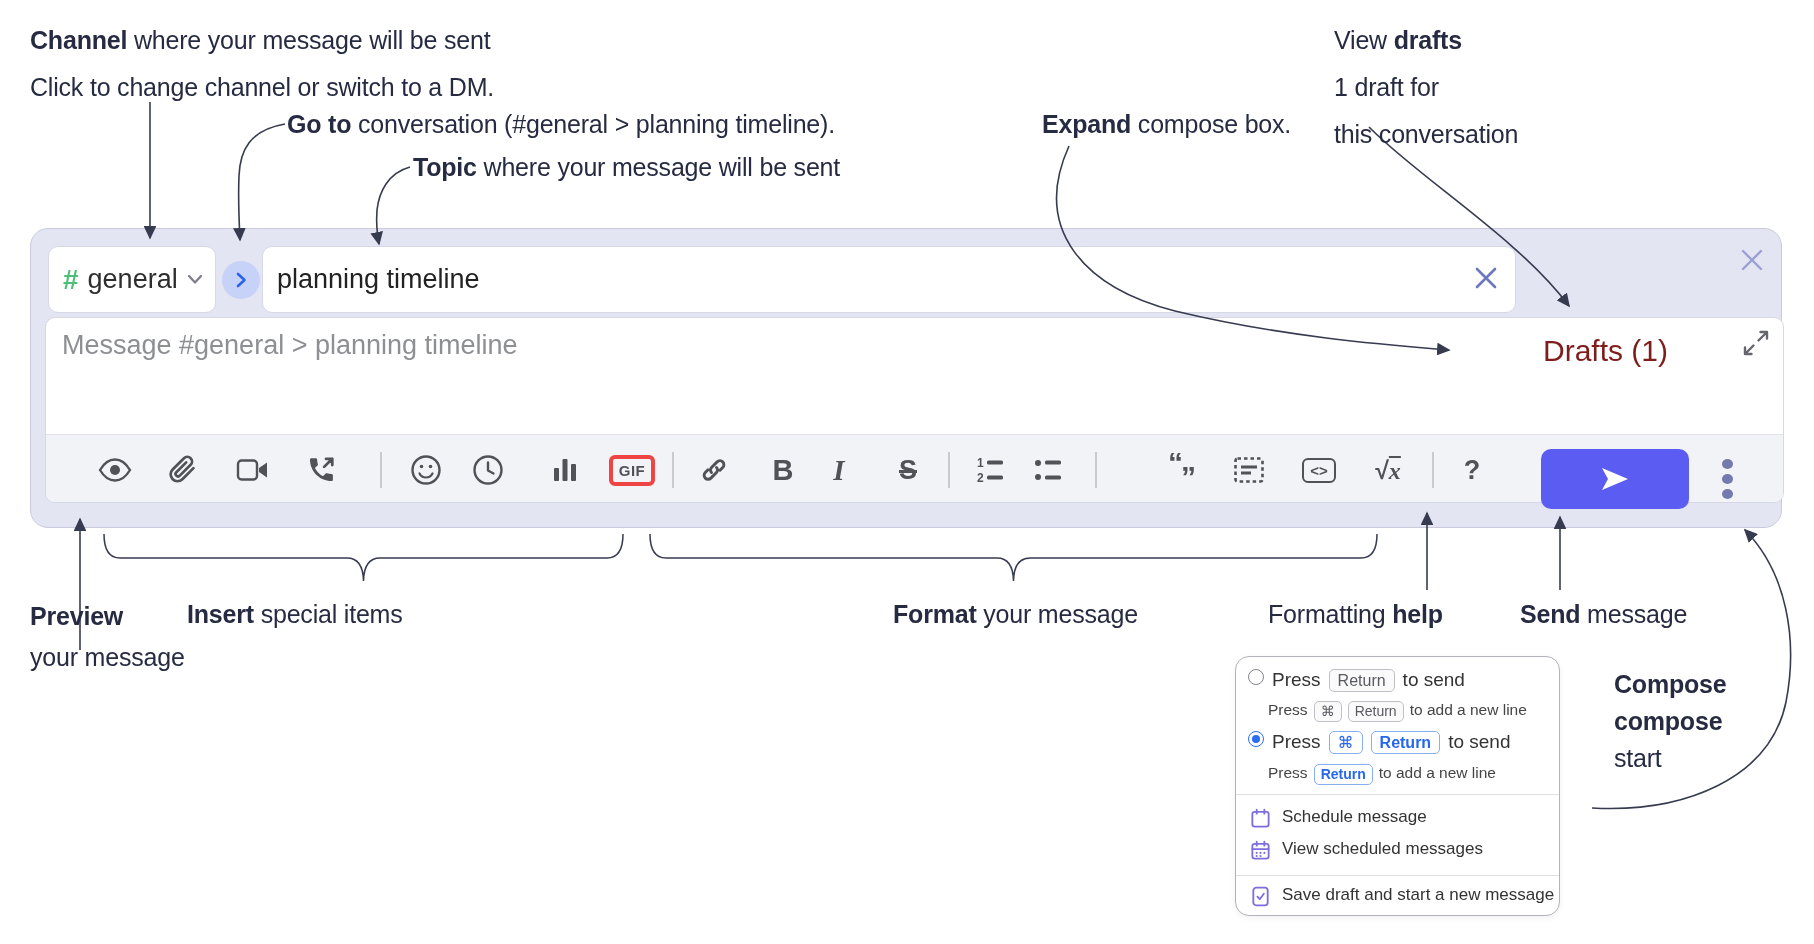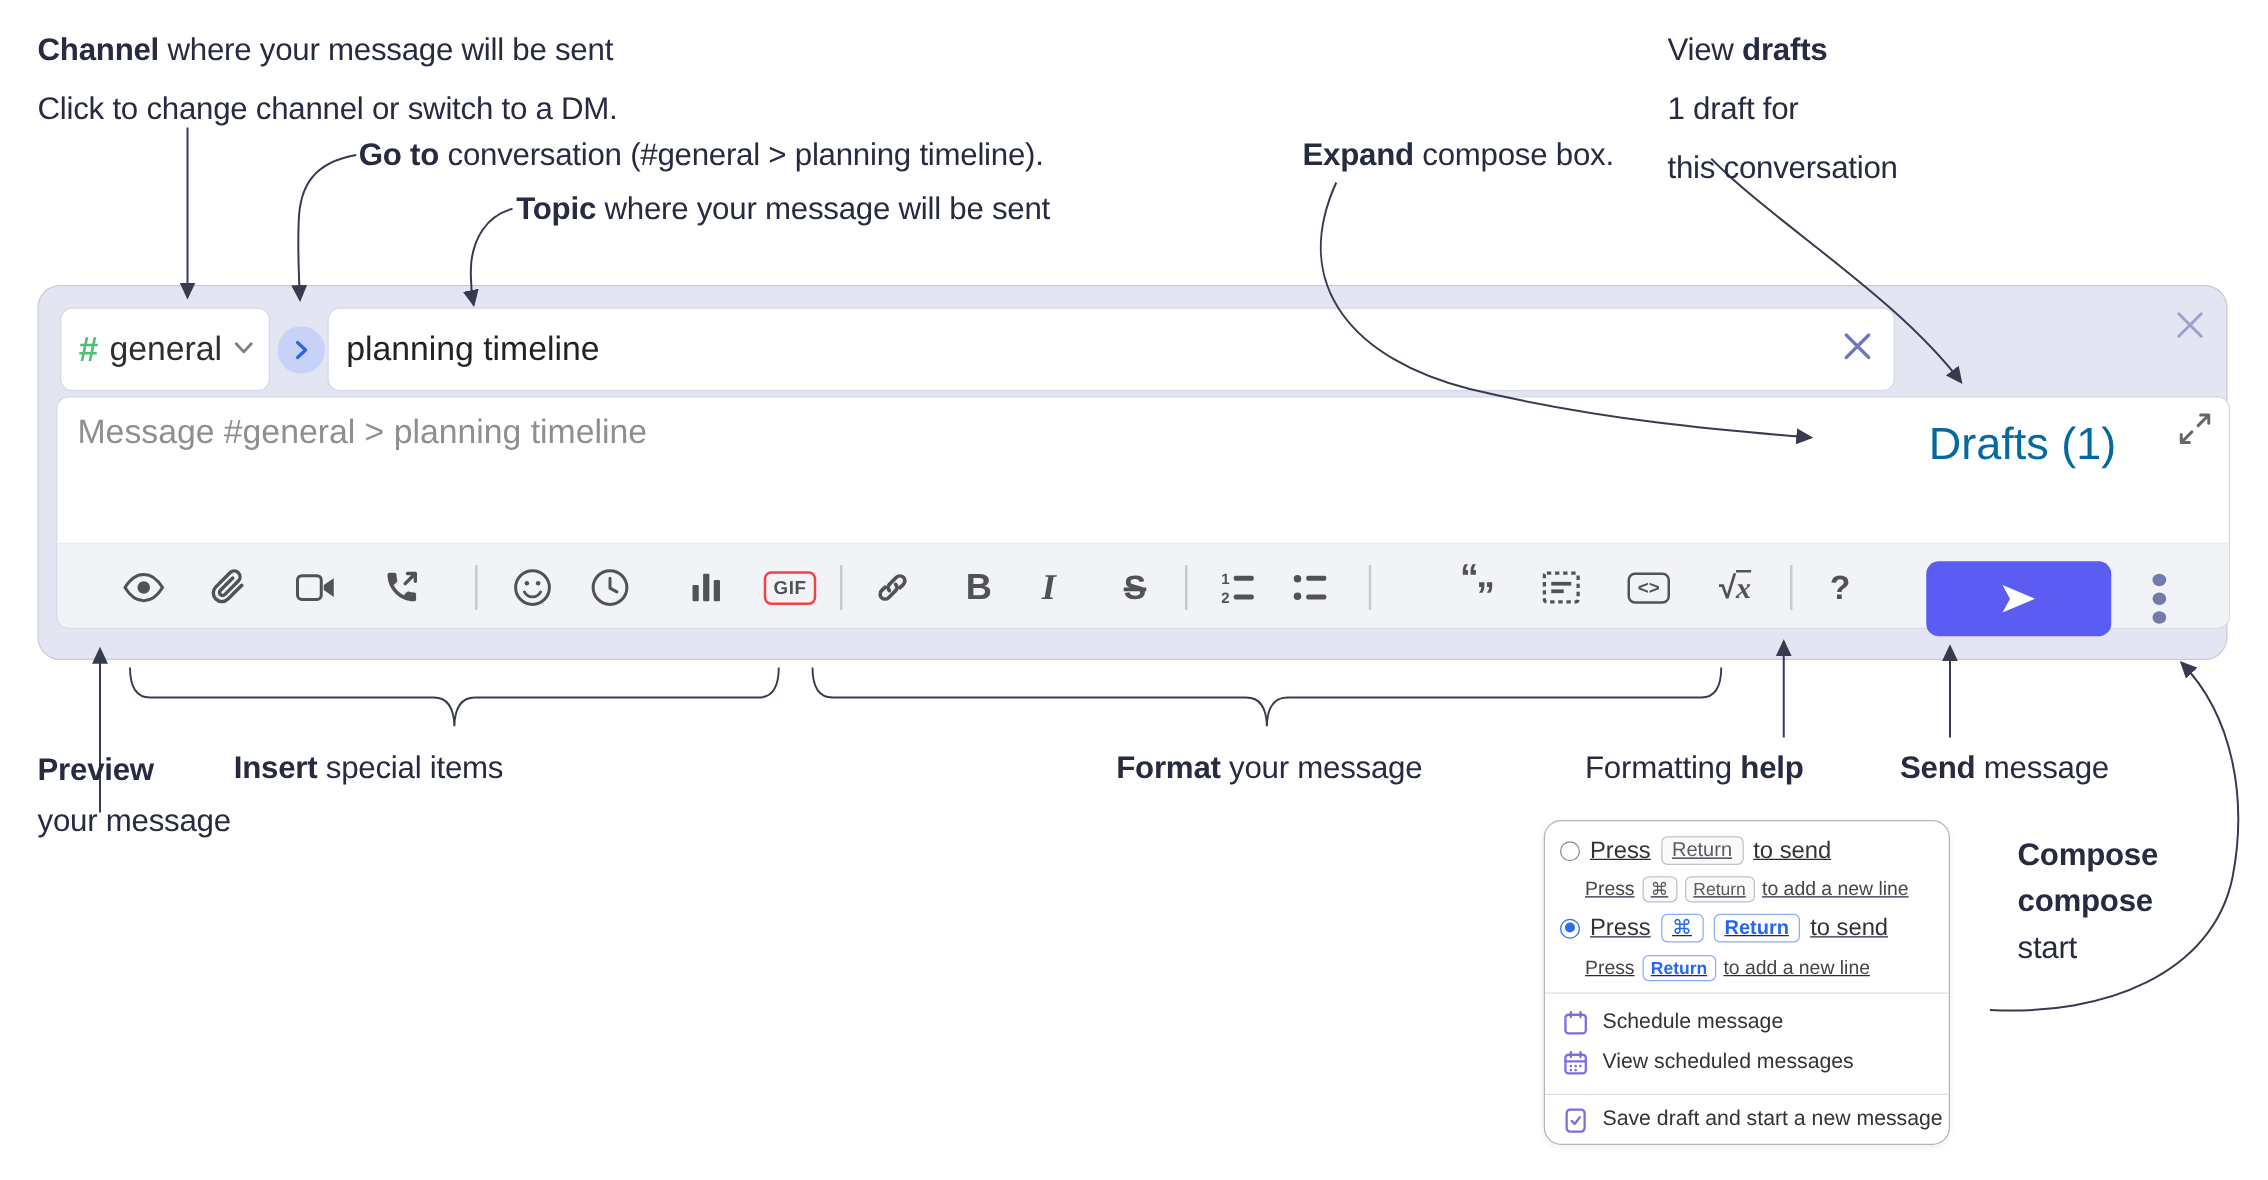--- a/index.html
+++ b/index.html
@@ -22,40 +22,40 @@
              padding:0 14px;}
   #topic-text{font-size:27px;color:#222;flex:1;}
   #msg-area{position:absolute;left:14px;top:88px;width:1739px;height:186px;overflow:hidden;}
   #placeholder{position:absolute;left:16px;top:12px;font-size:27px;color:#8d8f93;}
   #expand-btn{position:absolute;right:13px;top:11px;width:28px;height:28px;cursor:pointer;}
   #toolbar{position:absolute;left:0;top:116px;width:100%;height:70px;background:#f2f3f7;
            border-top:1px solid #e2e3ea;border-radius:0 0 9px 9px;}
   .tbtn{position:absolute;top:13px;width:44px;height:44px;display:flex;align-items:center;justify-content:center;
         color:#505257;cursor:pointer;}
   .tdiv{position:absolute;top:17px;width:2px;height:36px;background:#c8cacf;}
-  .gifbox{border:2px solid #ef4444;border-radius:6px;padding:3px 6px;font-size:15px;font-weight:700;letter-spacing:0.5px;}
+  .gifbox{border:4px solid #ef4444;border-radius:6px;padding:3px 6px;font-size:15px;font-weight:700;letter-spacing:0.5px;}
   .codebox{border:2px solid #505257;border-radius:6px;padding:2px 6px;font-size:15px;font-weight:700;}
   .bld{font-size:29px;font-weight:800;}
   .itl{font-size:29px;font-style:italic;font-family:"Liberation Serif",serif;font-weight:600;}
   .stk{font-size:27px;font-weight:700;text-decoration:line-through;text-decoration-thickness:2.5px;}
   .qt{font-size:30px;font-weight:800;letter-spacing:-2px;}
   .sqrtx{font-size:25px;font-weight:700;}
   .sqrtx i{font-family:"Liberation Serif",serif;text-decoration:overline;font-size:24px;}
   .hlp{font-size:27px;font-weight:600;}
-  #drafts-link{position:absolute;left:1512px;top:105px;font-size:36px;color:#0369a1;cursor:pointer;}
+  #drafts-link{position:absolute;left:1512px;top:105px;font-size:30px;color:#7f1d1d;cursor:pointer;}
   #send-btn{position:absolute;left:1510px;top:220px;width:148px;height:60px;background:#5a5cf2;border-radius:10px;
             display:flex;align-items:center;justify-content:center;cursor:pointer;}
   #ellipsis{position:absolute;left:1684px;top:230px;width:24px;height:40px;display:flex;flex-direction:column;
             align-items:center;justify-content:center;gap:5px;cursor:pointer;}
   #ellipsis span{width:11px;height:11px;border-radius:50%;background:#737aad;}
   #close-btn{position:absolute;left:1704px;top:13px;width:34px;height:34px;cursor:pointer;}
   
   #popup{position:absolute;left:1235px;top:656px;width:325px;height:260px;background:#fff;
          border:1.5px solid #b3b4ba;border-radius:14px;box-sizing:border-box;box-shadow:0 2px 6px rgba(0,0,0,0.06);}
-  .prow{position:absolute;left:12px;display:flex;align-items:center;gap:8px;white-space:nowrap;cursor:pointer;text-decoration:underline;}
+  .prow{position:absolute;left:12px;display:flex;gap:8px;white-space:nowrap;cursor:pointer;}
   .ptxt{font-size:19px;color:#333;}
   .psub{font-size:15.5px;color:#454545;}
   kbd{font-family:"Liberation Sans",sans-serif;border:1px solid #bfc0c6;background:#fafafb;color:#5a5b61;
       border-radius:5px;padding:0px 8px;font-size:16px;line-height:21px;display:inline-block;}
   kbd.small{font-size:14px;line-height:19px;padding:0 6px;}
   kbd.blue{border-color:#88aef2;color:#2667ee;background:#fff;}
   .radio{width:16px;height:16px;border:1.5px solid #85878d;border-radius:50%;box-sizing:border-box;flex:none;}
   .radio.sel{border:1.5px solid #2b6ef0;position:relative;}
   .radio.sel::after{content:"";position:absolute;left:2.5px;top:2.5px;width:8px;height:8px;border-radius:50%;background:#2b6ef0;}
   .pdiv{position:absolute;left:0;width:100%;height:1px;background:#e0e0e4;}

